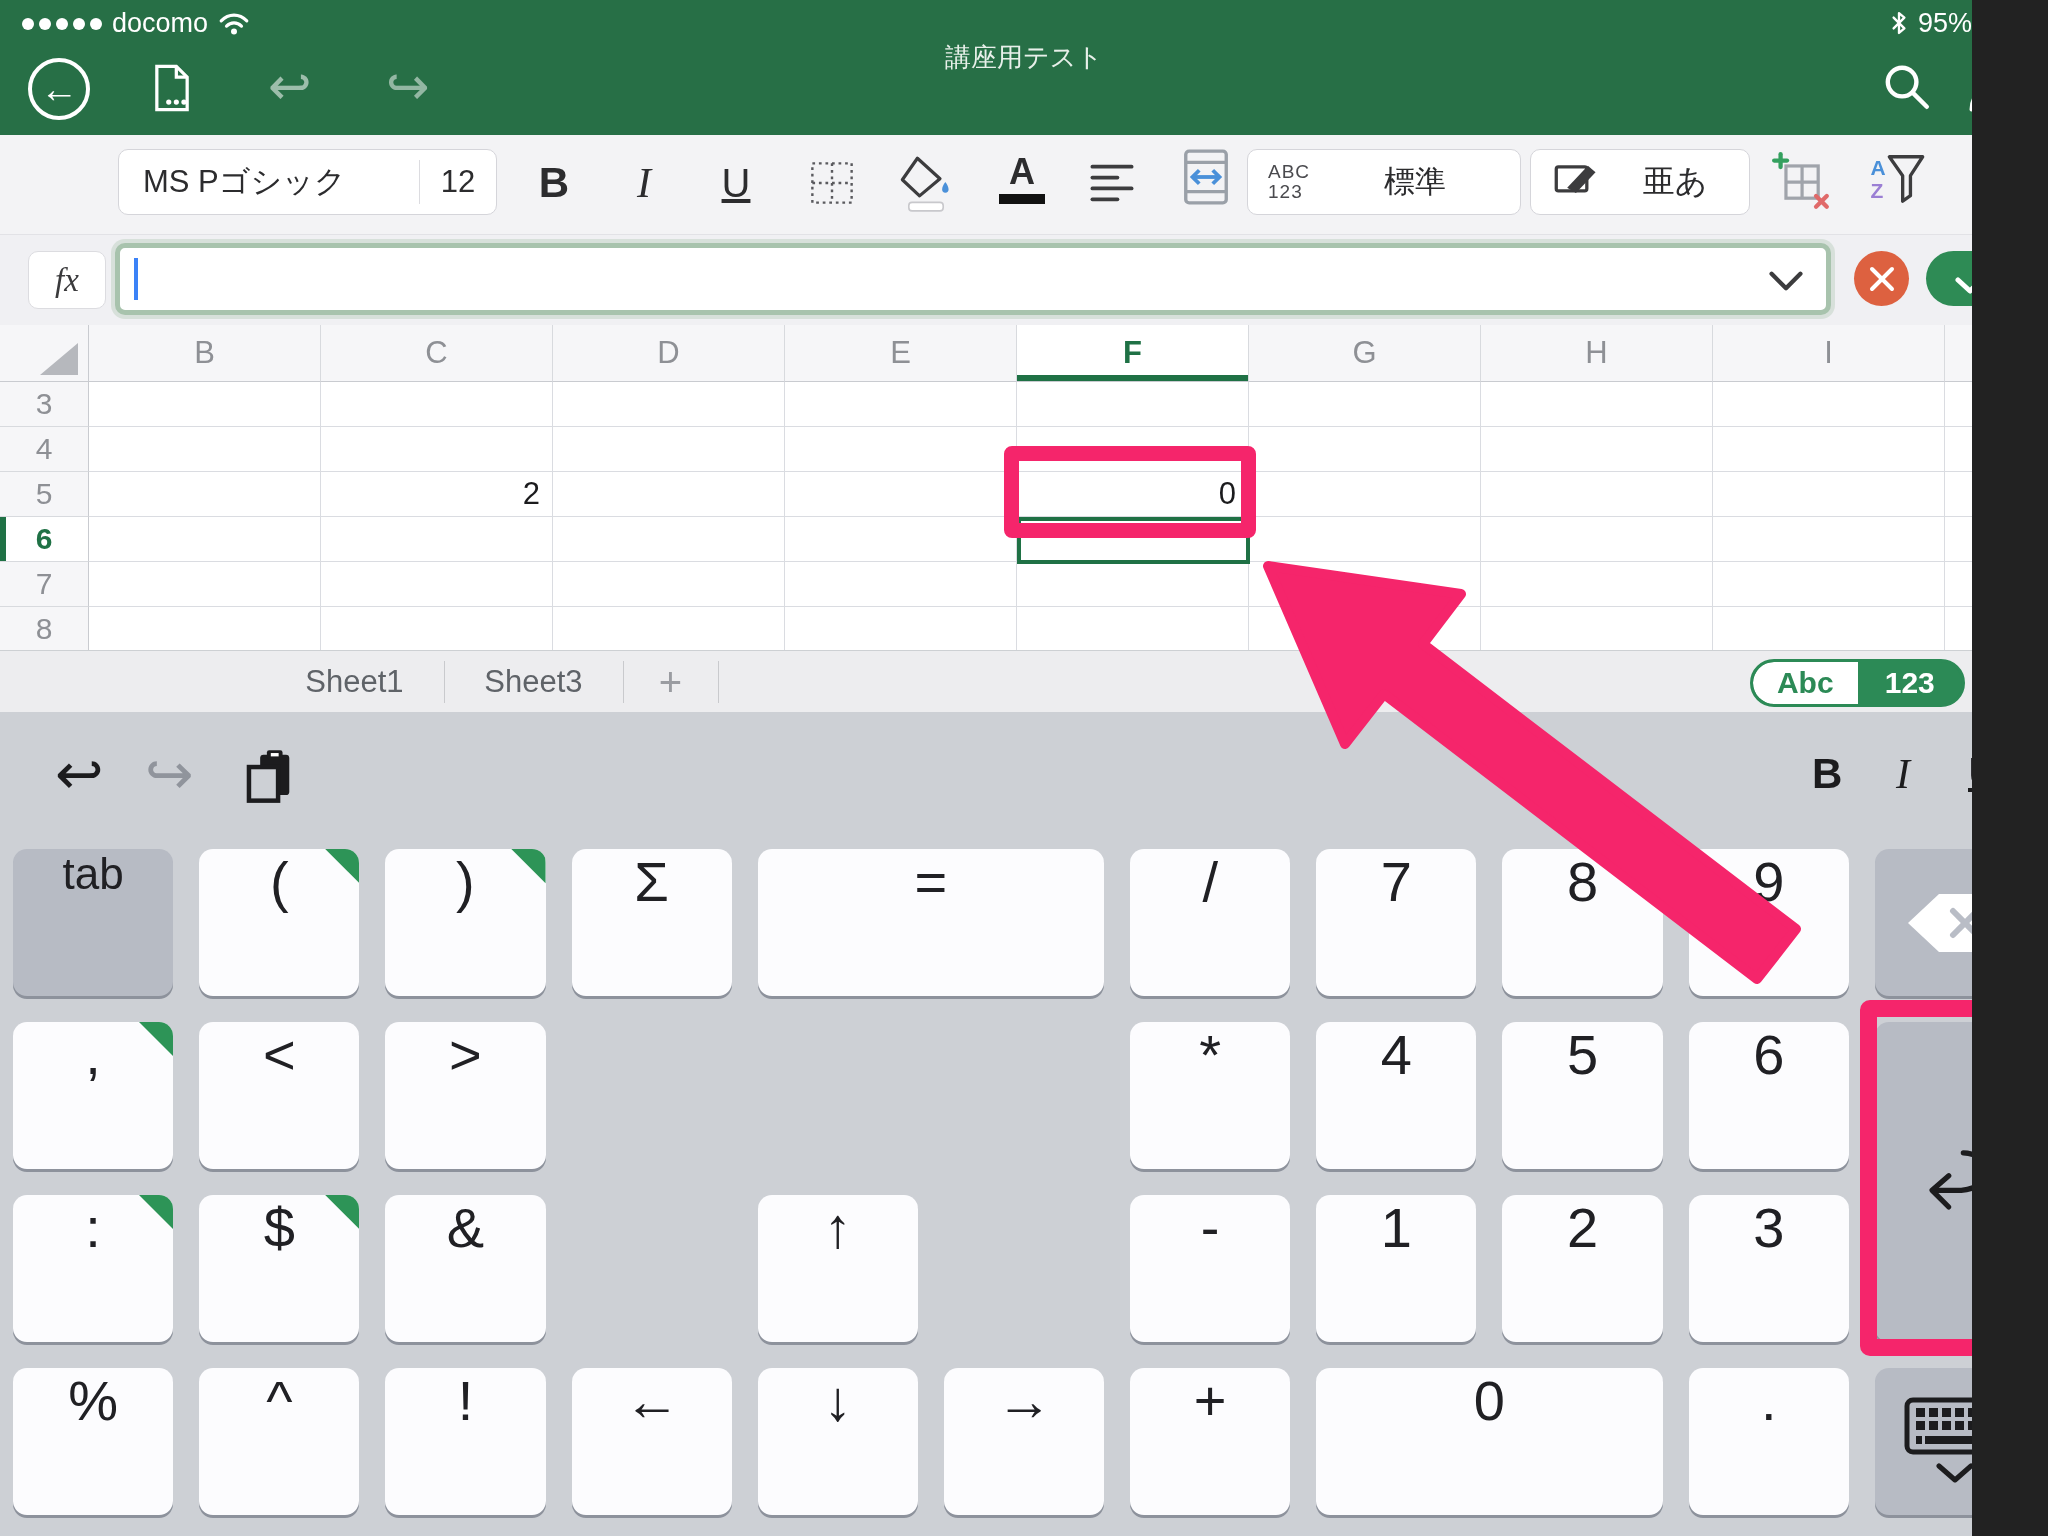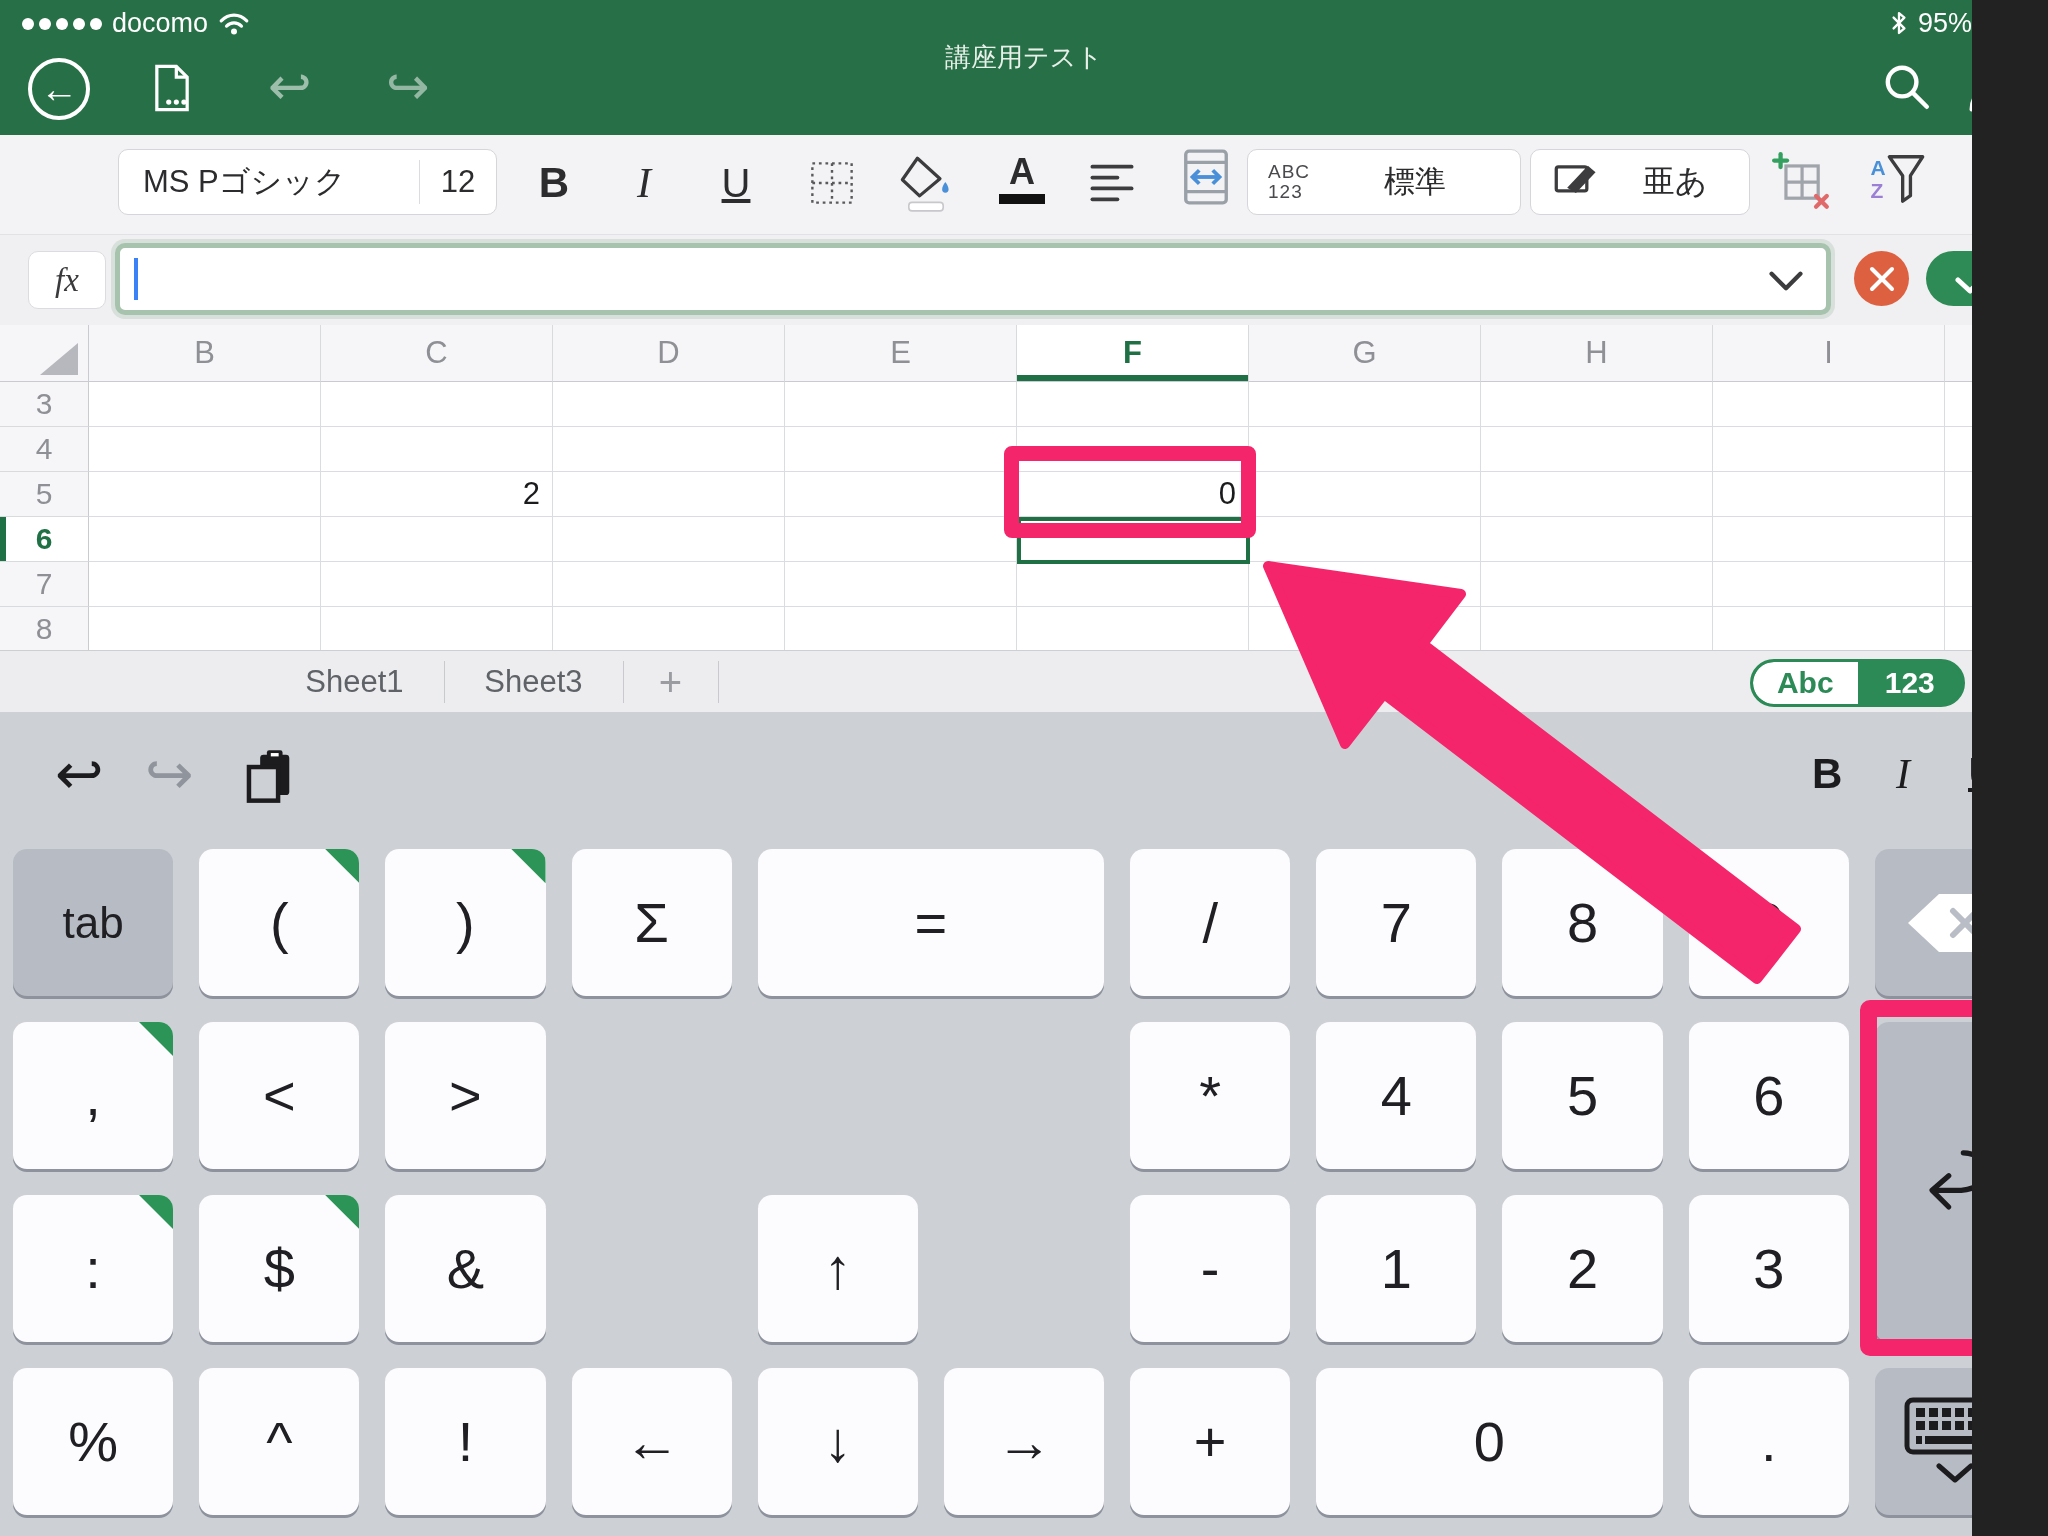--- a/index.html
+++ b/index.html
@@ -100,21 +100,21 @@
   #keyboard{position:absolute;left:0;top:712px;width:2048px;height:824px;background:#cdd0d5;}
   #kb-strip{position:absolute;left:0;top:28px;width:100%;height:90px;}
   .kstrip{position:absolute;color:#1c1c1e;}
   #kb-undo{left:55px;top:0px;font-size:58px;}
   #kb-redo{left:145px;top:0px;font-size:58px;color:#90949c;}
   #kb-paste{left:242px;top:8px;}
   #kb-bold{left:1812px;top:10px;font-size:42px;font-weight:900;}
   #kb-italic{left:1896px;top:10px;font-size:42px;font-family:"Liberation Serif","DejaVu Serif",serif;font-style:italic;}
   #kb-under{left:1968px;top:10px;font-size:40px;text-decoration:underline;}
   #kb-grid{position:absolute;left:13px;top:137px;width:2022px;height:666px;display:grid;grid-template-columns:repeat(11,1fr);grid-template-rows:repeat(4,1fr);gap:26px;}
-  .key{position:relative;background:#fcfcfe;border-radius:14px;box-shadow:0 3px 0 #8d929c;display:flex;align-items:center;justify-content:center;font-size:56px;color:#202024;overflow:hidden;}
+  .key{position:relative;background:#fcfcfe;border-radius:14px;box-shadow:0 3px 0 #8d929c;display:flex;justify-content:center;font-size:56px;color:#202024;overflow:hidden;}
   .key.dark{background:#b7bbc4;}
   .key .small{font-size:44px;}
   .key .corner{position:absolute;top:0;right:0;width:38px;height:38px;background:#2d9457;clip-path:polygon(10% 0,100% 0,100% 90%);}
   .kicon{display:flex;align-items:center;justify-content:center;}
 
   
   .pinkrect{position:absolute;border:15px solid #f5256b;border-radius:8px;z-index:50;}
   #pink-f5{left:1004px;top:446px;width:252px;height:92px;}
   #pink-return{left:1860px;top:1000px;width:184px;height:356px;border-width:17px;border-radius:10px;}
   #annot-arrow{position:absolute;left:0;top:0;z-index:55;pointer-events:none;}

